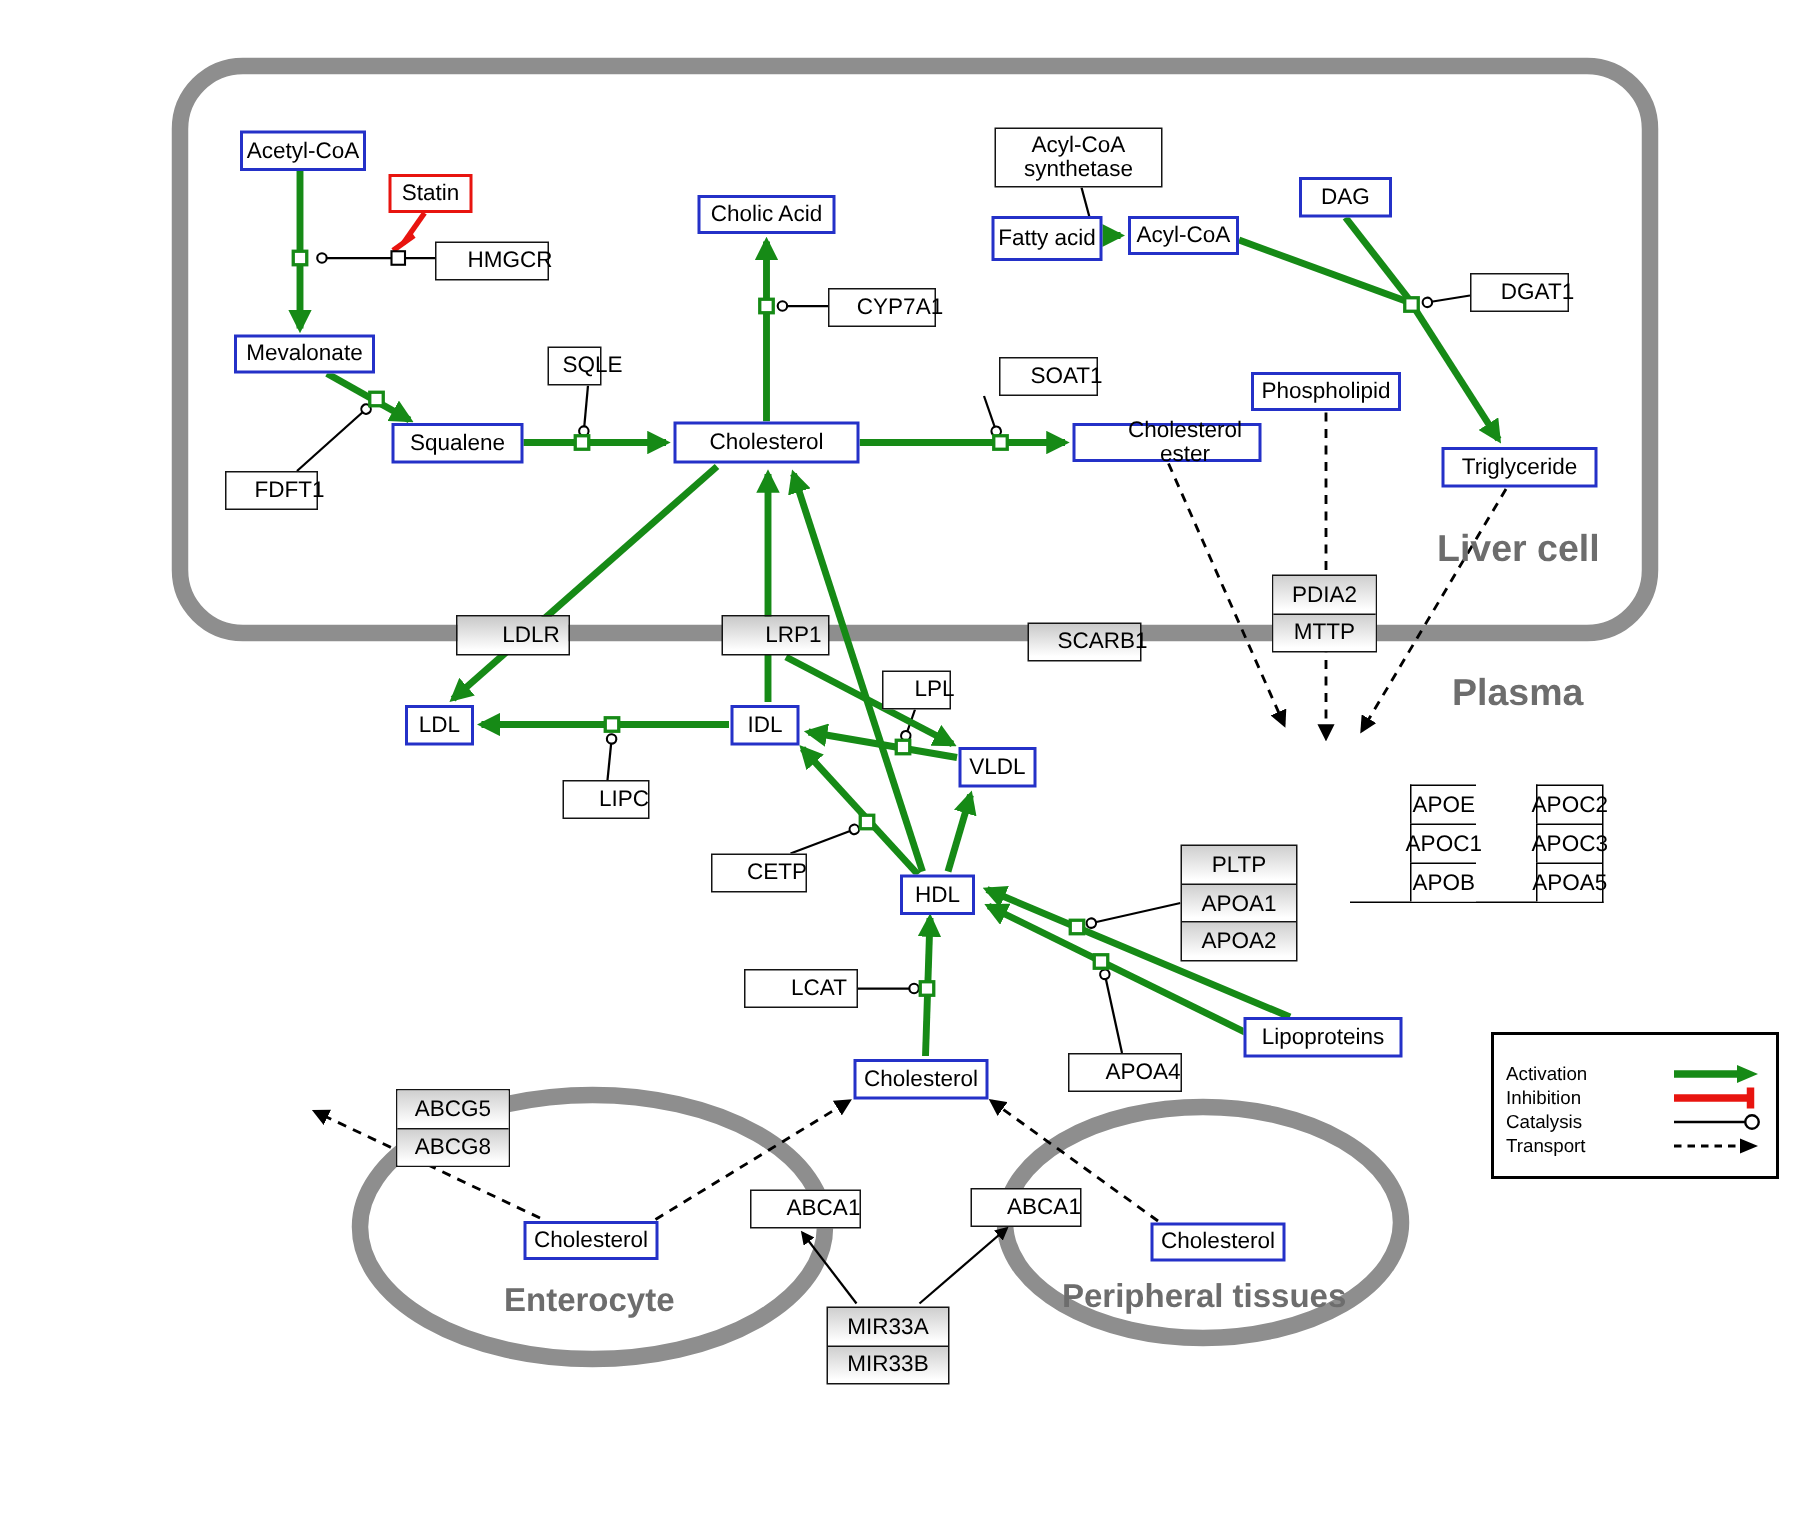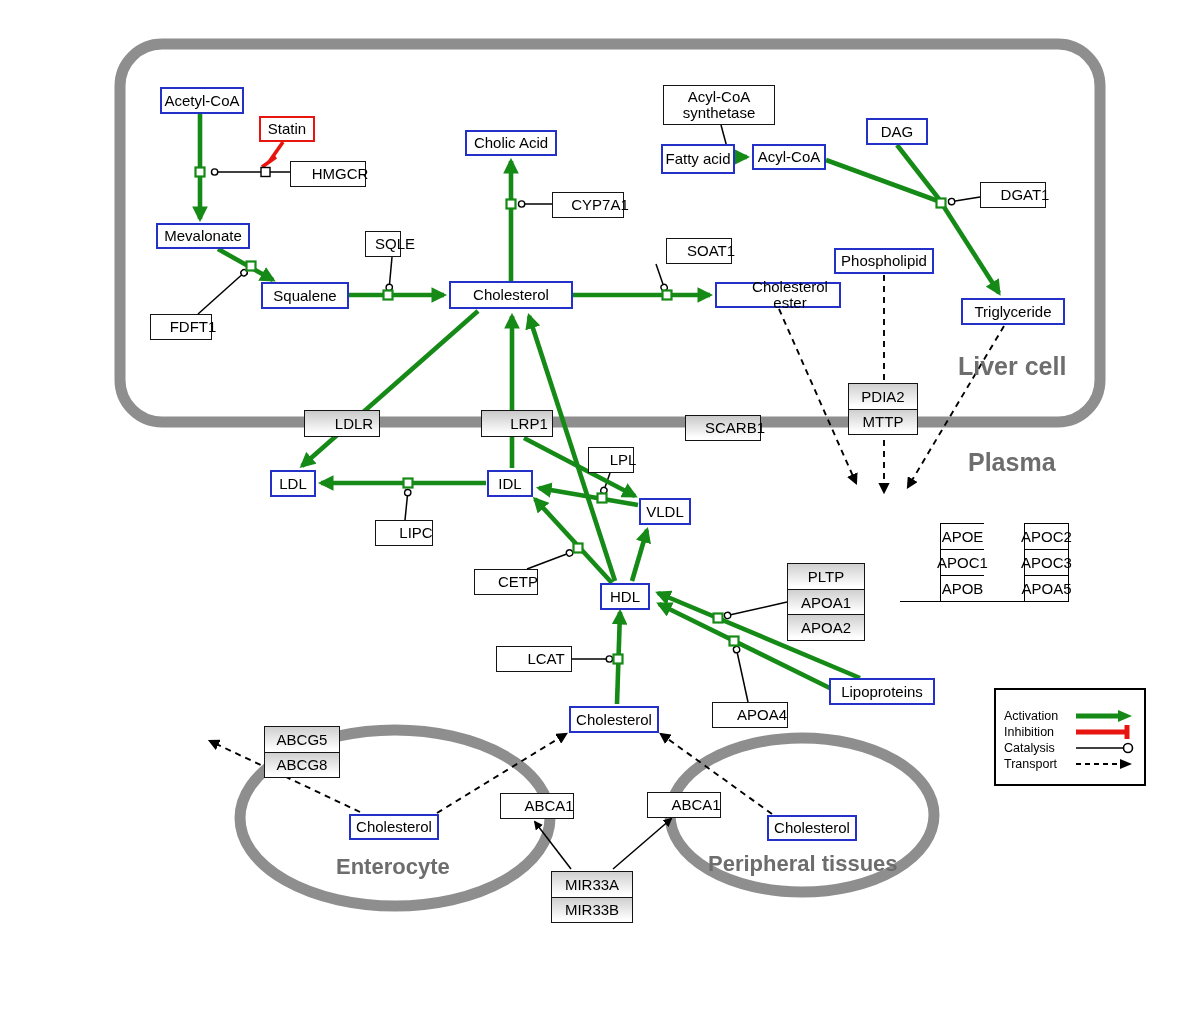--- a/index.html
+++ b/index.html
@@ -17,21 +17,21 @@
          border:1.6px solid #141414;background:#fff;z-index:3;}
   .stack .cell{flex:1;display:flex;align-items:center;justify-content:center;
          font-size:15px;border-top:1.2px solid #141414;box-sizing:border-box;}
   .stack .cell:first-child{border-top:none;}
   .cell.grad{background:linear-gradient(180deg,#cfcfcf 0%,#ffffff 90%);}
   .comp-label{position:absolute;font-weight:bold;color:#6d6d6d;z-index:2;}
   .apo{position:absolute;display:grid;grid-template-columns:84px 84px;grid-auto-rows:26px;
        border-right:1.2px solid #000;border-bottom:1.2px solid #000;z-index:3;background:#fff;}
   .apo .acell{display:flex;align-items:center;justify-content:center;font-size:15px;
        border-left:1.2px solid #000;border-top:1.2px solid #000;background:#fff;margin-left:40px;}
-  .legend{position:absolute;left:994px;top:688px;width:152px;height:98px;
+  .legend{position:absolute;left:994px;top:688px;width:192px;height:98px;
        border:2.6px solid #000;background:#fff;display:flex;flex-direction:column;
        justify-content:space-around;padding:18px 8px;box-sizing:border-box;z-index:3;}
   .legend .lrow{display:flex;align-items:center;font-size:12.5px;color:#000;}
   .legend .lrow .sym{margin-left:auto;}
 </style>
 </head>
 <body>
 
 <div class="canvas">
 

